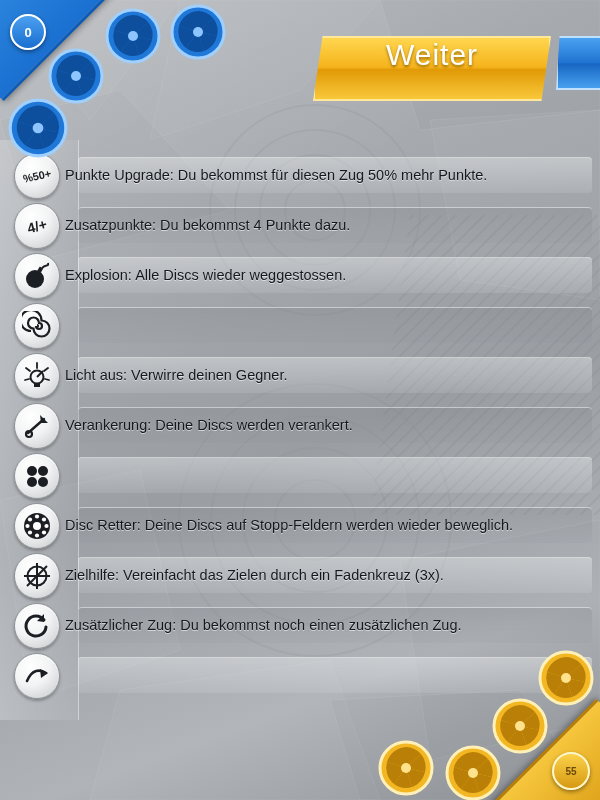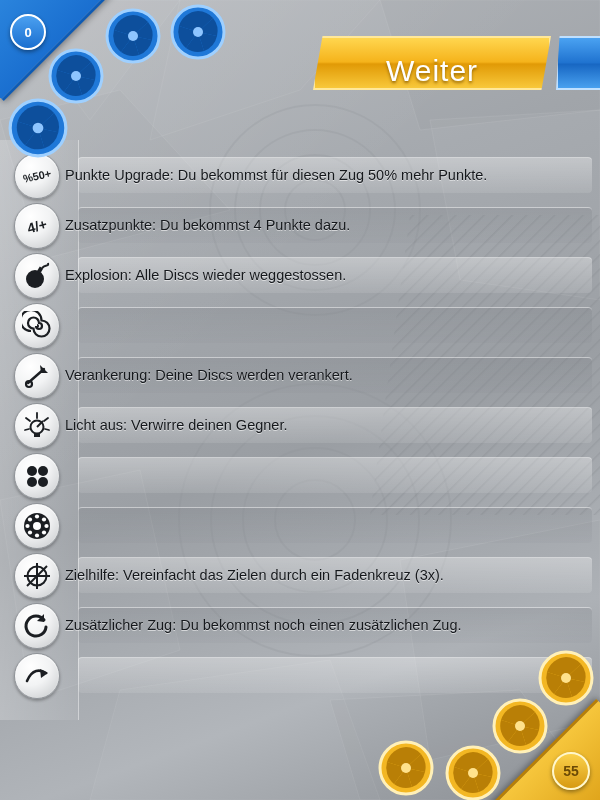--- a/index.html
+++ b/index.html
@@ -89,41 +89,41 @@
     color:#fff; font-size:13px; font-weight:bold;
     box-shadow: 0 2px 4px rgba(0,0,0,0.4);
     z-index:40;
   }
   .ribbon-badge-2 {
     position:absolute; right:10px; bottom:10px;
     width:38px; height:38px; border-radius:50%;
     background: linear-gradient(180deg,#fbd14b,#d79a12);
     border:2px solid #fff7cc;
     display:flex; align-items:center; justify-content:center;
-    color:#6b4a05; font-size:14px; font-weight:bold;
+    color:#6b4a05; font-size:10px; font-weight:bold;
     box-shadow: 0 2px 4px rgba(0,0,0,0.4);
     z-index:40;
   }
   .corner-gold {
     position:absolute; right:-58px; bottom:-48px;
     width:190px; height:96px;
     background: linear-gradient(180deg,#f6c63c,#d99b12);
     transform: rotate(-45deg);
     border-top:3px solid #b87f06;
     box-shadow: 0 -2px 6px rgba(0,0,0,0.35);
   }
 
   
   .weiter {
-    position:absolute; left:313px; top:36px; width:238px; height:54px;
+    position:absolute; left:313px; top:36px; width:238px; height:65px;
     background: linear-gradient(180deg,#ffd64f 0%, #f5b31b 48%, #e19a06 52%, #f8c83a 100%);
     border:2px solid #ffe89a;
     box-shadow: 0 3px 6px rgba(0,0,0,0.4);
     clip-path: polygon(4% 0, 100% 0, 96% 100%, 0% 100%);
-    display:flex; align-items:flex-end; justify-content:center;
+    display:flex; align-items:flex-start; justify-content:center;
     z-index:30;
   }
   .weiter span {
     font-size:30px; color:#ffffff;
     text-shadow: 0 2px 3px rgba(120,80,0,0.75);
     letter-spacing:1px;
   }
   .weiter-next {
     position:absolute; left:556px; top:36px; width:60px; height:54px;
     background: linear-gradient(180deg,#4aa2f2 0%, #1f72cf 50%, #1766c2 52%, #48a0ef 100%);
@@ -346,53 +346,53 @@
       <div class="bar"></div>
       <div class="iconwrap">
         <div class="iconcircle">
           <svg width="30" height="30" viewBox="0 0 30 30">
             <path d="M15 15 m0 -1 a1 1 0 1 1 -1 1 a3 3 0 1 0 3 -3 a5.5 5.5 0 1 0 -5.5 5.5 a8 8 0 1 0 8 -8 a10.5 10.5 0 1 0 -10.5 10.5" fill="none" stroke="#1b1e22" stroke-width="2.2"></path>
           </svg>
         </div>
       </div>
     </div>
 
-    <div class="row alt">
-      <div class="bar"></div>
-      <div class="iconwrap">
-        <div class="iconcircle">
-          <svg width="30" height="30" viewBox="0 0 30 30">
-            <path d="M6 22 L22 8" stroke="#1b1e22" stroke-width="2.4" stroke-linecap="round"></path>
-            <path d="M18 4 L26 12 L19 12 Z" fill="#1b1e22"></path>
-            <circle cx="7" cy="23" r="3" fill="none" stroke="#1b1e22" stroke-width="2.2"></circle>
-          </svg>
-        </div>
-      </div>
-      <div class="label">Verankerung: Deine Discs werden verankert.</div>
-    </div>
-
     <div class="row">
       <div class="bar"></div>
       <div class="iconwrap">
         <div class="iconcircle">
           <svg width="32" height="32" viewBox="0 0 32 32">
             <g stroke="#1b1e22" stroke-width="1.8" stroke-linecap="round">
               <line x1="16" y1="3" x2="16" y2="8"></line>
               <line x1="27" y1="8" x2="23" y2="11"></line>
               <line x1="5" y1="8" x2="9" y2="11"></line>
               <line x1="28" y1="20" x2="24" y2="19"></line>
               <line x1="4" y1="20" x2="8" y2="19"></line>
             </g>
             <circle cx="16" cy="17" r="6.5" fill="none" stroke="#1b1e22" stroke-width="2"></circle>
             <line x1="16" y1="17" x2="22" y2="11" stroke="#1b1e22" stroke-width="2"></line>
             <rect x="13" y="24" width="6" height="3" fill="#1b1e22"></rect>
           </svg>
         </div>
       </div>
       <div class="label">Licht aus: Verwirre deinen Gegner.</div>
+    </div>
+
+    <div class="row alt">
+      <div class="bar"></div>
+      <div class="iconwrap">
+        <div class="iconcircle">
+          <svg width="30" height="30" viewBox="0 0 30 30">
+            <path d="M6 22 L22 8" stroke="#1b1e22" stroke-width="2.4" stroke-linecap="round"></path>
+            <path d="M18 4 L26 12 L19 12 Z" fill="#1b1e22"></path>
+            <circle cx="7" cy="23" r="3" fill="none" stroke="#1b1e22" stroke-width="2.2"></circle>
+          </svg>
+        </div>
+      </div>
+      <div class="label">Verankerung: Deine Discs werden verankert.</div>
     </div>
 
     <div class="row">
       <div class="bar"></div>
       <div class="iconwrap">
         <div class="iconcircle">
           <svg width="30" height="30" viewBox="0 0 30 30">
             <circle cx="10" cy="10" r="5" fill="#1b1e22"></circle>
             <circle cx="21" cy="10" r="5" fill="#1b1e22"></circle>
             <circle cx="10" cy="21" r="5" fill="#1b1e22"></circle>
@@ -415,20 +415,21 @@
               <circle cx="25.5" cy="16" r="2.1"></circle>
               <circle cx="23" cy="22.5" r="2.1"></circle>
               <circle cx="16" cy="25.5" r="2.1"></circle>
               <circle cx="9" cy="22.5" r="2.1"></circle>
               <circle cx="6.5" cy="16" r="2.1"></circle>
               <circle cx="9" cy="9.5" r="2.1"></circle>
             </g>
           </svg>
         </div>
       </div>
+      <div class="label">Disc Retter: Deine Discs auf Stopp-Feldern werden wieder beweglich.</div>
     </div>
 
     <div class="row">
       <div class="bar"></div>
       <div class="iconwrap">
         <div class="iconcircle">
           <svg width="30" height="30" viewBox="0 0 30 30">
             <circle cx="15" cy="15" r="9.5" fill="none" stroke="#1b1e22" stroke-width="2"></circle>
             <line x1="15" y1="2" x2="15" y2="28" stroke="#1b1e22" stroke-width="2"></line>
             <line x1="2" y1="15" x2="28" y2="15" stroke="#1b1e22" stroke-width="2"></line>

